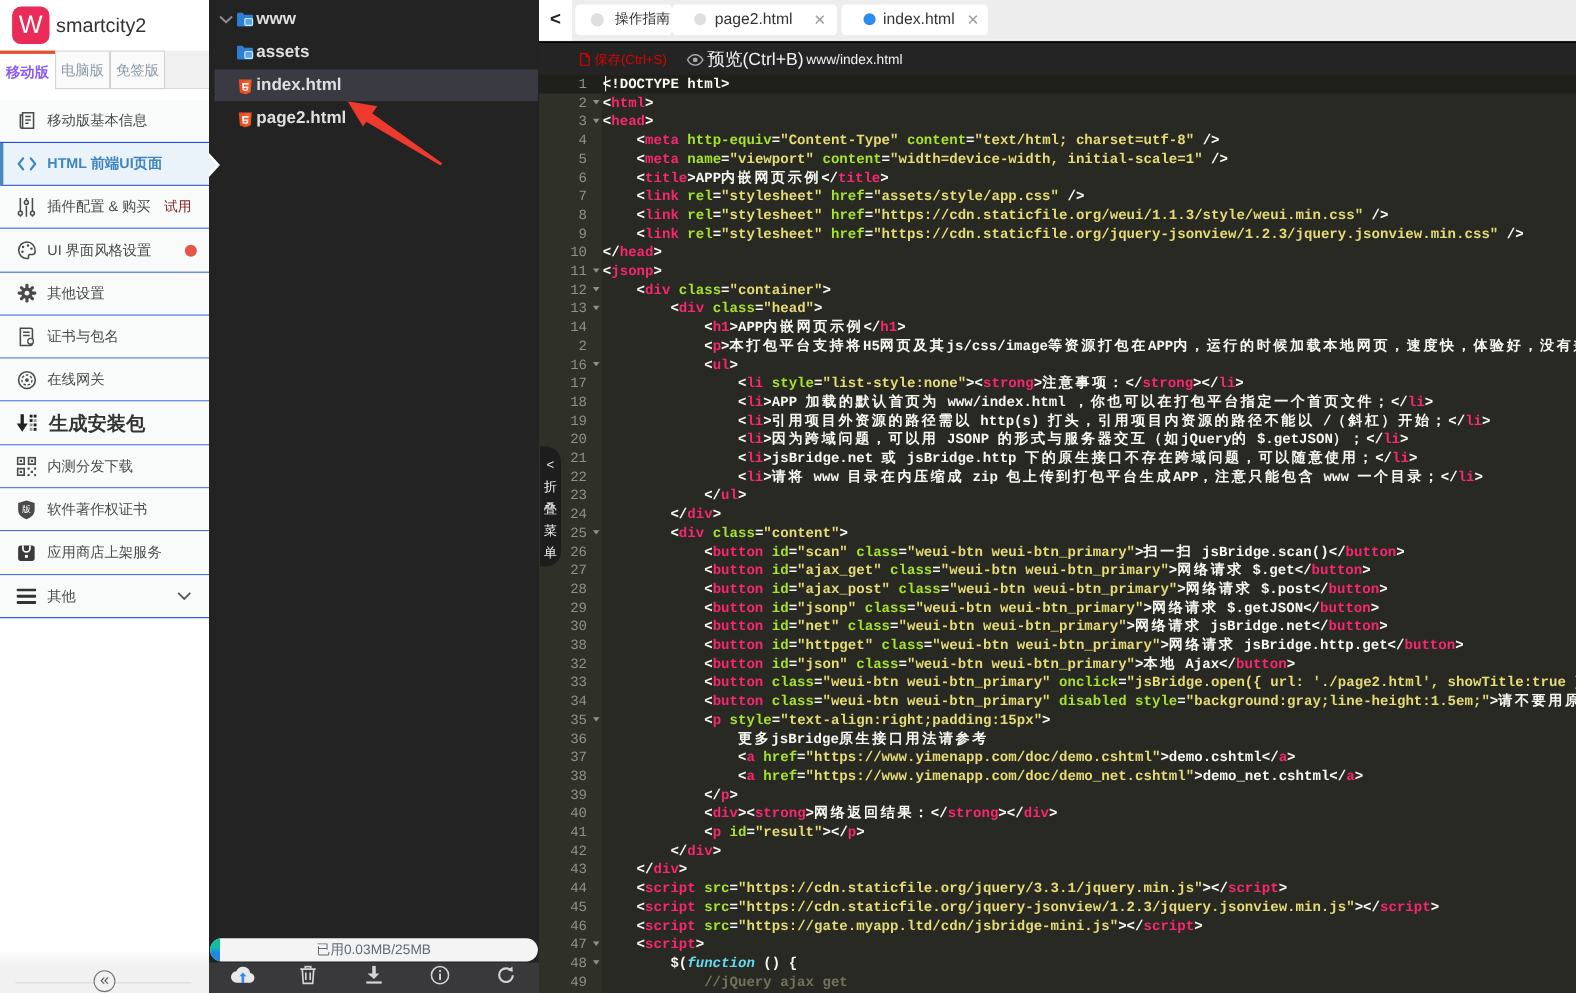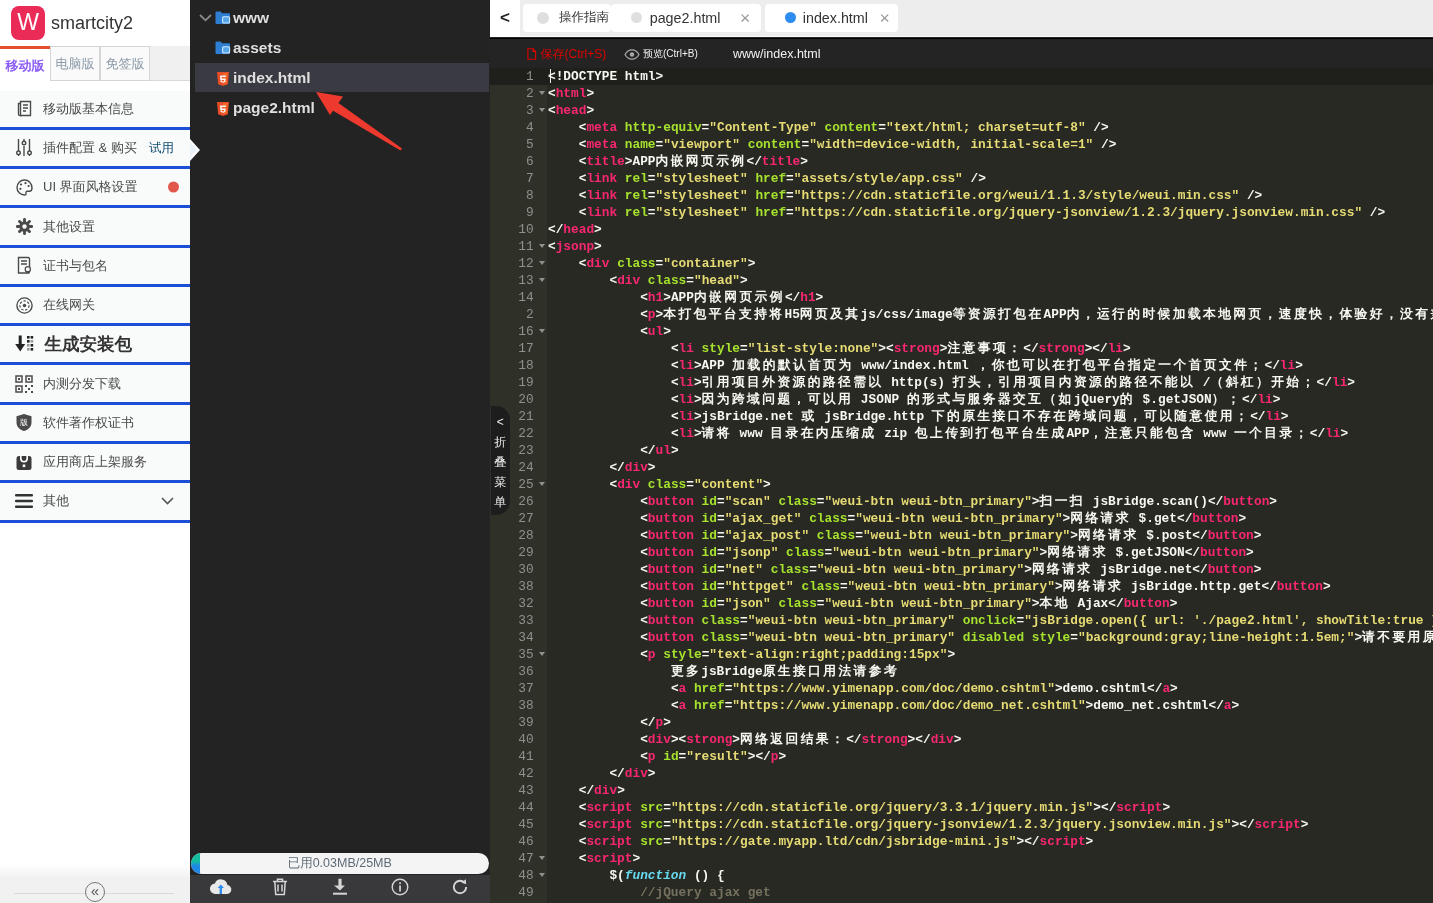--- a/index.html
+++ b/index.html
@@ -6,28 +6,28 @@
 #app { position:relative; width:1433px; height:903px; background:#fff; }
 
 
 #sb { position:absolute; left:0; top:0; width:190px; height:903px; background:#fff; z-index:3; }
 #logo { position:absolute; left:11px; top:6px; width:34px; height:34px; background:#ea2b57; border-radius:8px; color:#fff; font-size:23px; text-align:center; line-height:33px; }
 #brand { position:absolute; left:51px; top:13px; font-size:18px; color:#333; }
 #sbtabs { position:absolute; left:0; top:46px; width:190px; height:35px; background:#f0f0f0; border-bottom:1px solid #d9d9d9; }
 .st { position:absolute; top:0; width:50px; height:35px; text-align:center; font-size:13px; line-height:33px; color:#8c9aa8; background:#fafafa; border:1px solid #d5d5d5; }
 .st.on { left:0; background:#fff; border:none; border-top:3px solid #e4502e; color:#8b5cf6; font-weight:bold; border-bottom:none; height:36px; }
 #menu { position:absolute; left:0; top:90.6px; width:190px; }
-.mi { position:relative; height:39.27px; background:#f9fafa; border-bottom:3px solid #1d4ed8; }
+.mi { position:relative; height:39.27px; background:#f9fafa; border-bottom:1px solid #1d4ed8; }
 .mi .ic { position:absolute; left:14px; top:50%; transform:translateY(-50%); width:20px; height:20px; display:flex; align-items:center; justify-content:center; }
 .mi .lb { position:absolute; left:43px; top:50%; transform:translateY(-50%); font-size:13px; color:#4a4a4a; white-space:nowrap; }
 .mi.act { background:#ebf3fa; border-left:3px solid #4788c0; }
 .mi.act .ic { left:11px; }
 .mi.act .lb { left:40px; color:#3e84c2; font-weight:bold; }
 .mi.big .lb { left:44.5px; font-size:17.5px; font-weight:bold; color:#333; }
-.try { position:absolute; left:149px; top:50%; transform:translateY(-50%); color:#0c4a6e; font-size:12.5px; }
+.try { position:absolute; left:149px; top:50%; transform:translateY(-50%); color:#7f1d1d; font-size:12.5px; }
 .dot { position:absolute; right:11px; top:50%; transform:translateY(-50%); width:11px; height:11px; border-radius:50%; background:#e2574c; }
 .chev { position:absolute; right:16px; top:50%; transform:translateY(-50%); }
 #mark { position:absolute; left:190px; top:139px; width:0; height:0; border-top:11px solid transparent; border-bottom:11px solid transparent; border-left:10px solid #fff; z-index:4; }
 #mark2 { position:absolute; left:190px; top:142px; width:0; height:0; border-top:8px solid transparent; border-bottom:8px solid transparent; border-left:7.5px solid #ebf3fa; z-index:5; }
 #sbfoot { position:absolute; left:0; bottom:0; width:190px; height:25px; background:#f1f1f1; }
 #sbfoot .gradient { position:absolute; left:0; top:-14px; width:190px; height:14px; background:linear-gradient(#fff,#f1f1f1); }
 #sbfoot .hr { position:absolute; left:14px; right:16px; top:15px; height:1px; background:#d9d9d9; }
 #sbfoot .circ { position:absolute; left:85px; top:4px; width:20px; height:20px; border:1.5px solid #777; border-radius:50%; background:#f1f1f1; color:#555; text-align:center; line-height:16px; font-size:15px; }
 
 
@@ -50,21 +50,21 @@
 #tabbar { position:absolute; left:0; top:0; width:943px; height:37px; background:#ededed; border-bottom:1.3px solid #fafafa; }
 #tabbar .back { position:absolute; left:0; top:0; width:30px; height:37px; background:#fff; color:#222; font-size:17px; font-weight:bold; text-align:center; line-height:35px; }
 .etab { position:absolute; top:3.5px; height:28.5px; background:#fff; border-radius:4px; display:flex; align-items:center;justify-content:center; }
 .etab .cir { width:11px; height:11px; border-radius:50%; background:#dfdfdf; flex:none; }
 .etab .cir.blue { background:#2d8cf0; }
 .etab .nm { color:#333; white-space:nowrap; }
 .etab .x { color:#9b9b9b; font-size:13.5px; }
 #toolbar { position:absolute; left:0; top:38.3px; width:943px; height:29.4px; background:#242424; border-top:1.2px solid #000; }
 #toolbar .g { position:absolute; top:7px; height:16px; display:flex; align-items:center;padding-left:24px; }
 #toolbar .red { color:#e00000; font-size:12px; white-space:nowrap; }
-#toolbar .wt { color:#f2f2f2; font-size:10px; white-space:nowrap; }
+#toolbar .wt { color:#f2f2f2; font-size:16px; white-space:nowrap; }
 #code { position:absolute; left:0; top:67.7px; width:943px; height:835.3px; background:#282923; overflow:hidden; }
 #gut { position:absolute; left:0; top:0; width:56.7px; height:835.3px; background:#2f3129; }
 .gr { position:relative; height:17px; text-align:right; padding-right:13px; color:#8f908a; font:12.8px "Liberation Mono",monospace; line-height:17px; }
 .fd { position:absolute; left:49px; top:6.5px; width:0; height:0; border-left:3.4px solid transparent; border-right:3.4px solid transparent; border-top:4.6px solid #90918b; }
 #src { position:absolute; left:58px; top:0; width:885px; z-index:1; }
 .cr { height:17px; font:bold 12.8px "Liberation Mono",monospace; line-height:17px; white-space:pre; color:#f8f8f2; }
 .cr i { font-style:normal; letter-spacing:2.36px; }
 .w { color:#f8f8f2; } .tag { color:#f92672; } .attr { color:#a6e22e; } .str { color:#e6db74; }
 .cm { color:#75715e; } .kw { color:#66d9ef; font-style:italic; }
 #activeline { position:absolute; left:0; top:0; width:943px; height:17px; background:#1f1f1c; z-index:0; }
@@ -312,20 +312,31 @@
             <svg width="19" height="19" viewBox="0 0 19 19">
               <g fill="none" stroke="#4a4a4a" stroke-width="1.4">
                 <path d="M5.5 2.5h10v14h-10z"></path>
                 <path d="M5.5 4.5h-2v10.5a1.6 1.6 0 0 0 1.6 1.6h1.4"></path>
                 <path d="M8 6h5M8 9h5M8 12h3"></path>
               </g>
             </svg>
           </span>
           <span class="lb">移动版基本信息</span>
         </div>
+<div class="mi act">
+          <span class="ic">
+            <svg width="19" height="14" viewBox="0 0 19 14">
+              <g fill="none" stroke="#3e84c2" stroke-width="2.1" stroke-linecap="round" stroke-linejoin="round">
+                <path d="M6 2 2 7l4 5"></path>
+                <path d="M13 2l4 5-4 5"></path>
+              </g>
+            </svg>
+          </span>
+          <span class="lb">HTML 前端UI页面</span>
+        </div>
 <div class="mi">
           <span class="ic">
             <svg width="18" height="19" viewBox="0 0 18 19">
               <g stroke="#4a4a4a" stroke-width="1.4" fill="none">
                 <path d="M3.5 1v12M3.5 17v1M9 1v2M9 8v10M14.5 1v12M14.5 17v1"></path>
                 <circle cx="3.5" cy="14.8" r="1.8"></circle>
                 <circle cx="9" cy="5" r="1.8"></circle>
                 <circle cx="14.5" cy="14.8" r="1.8"></circle>
               </g>
             </svg>

